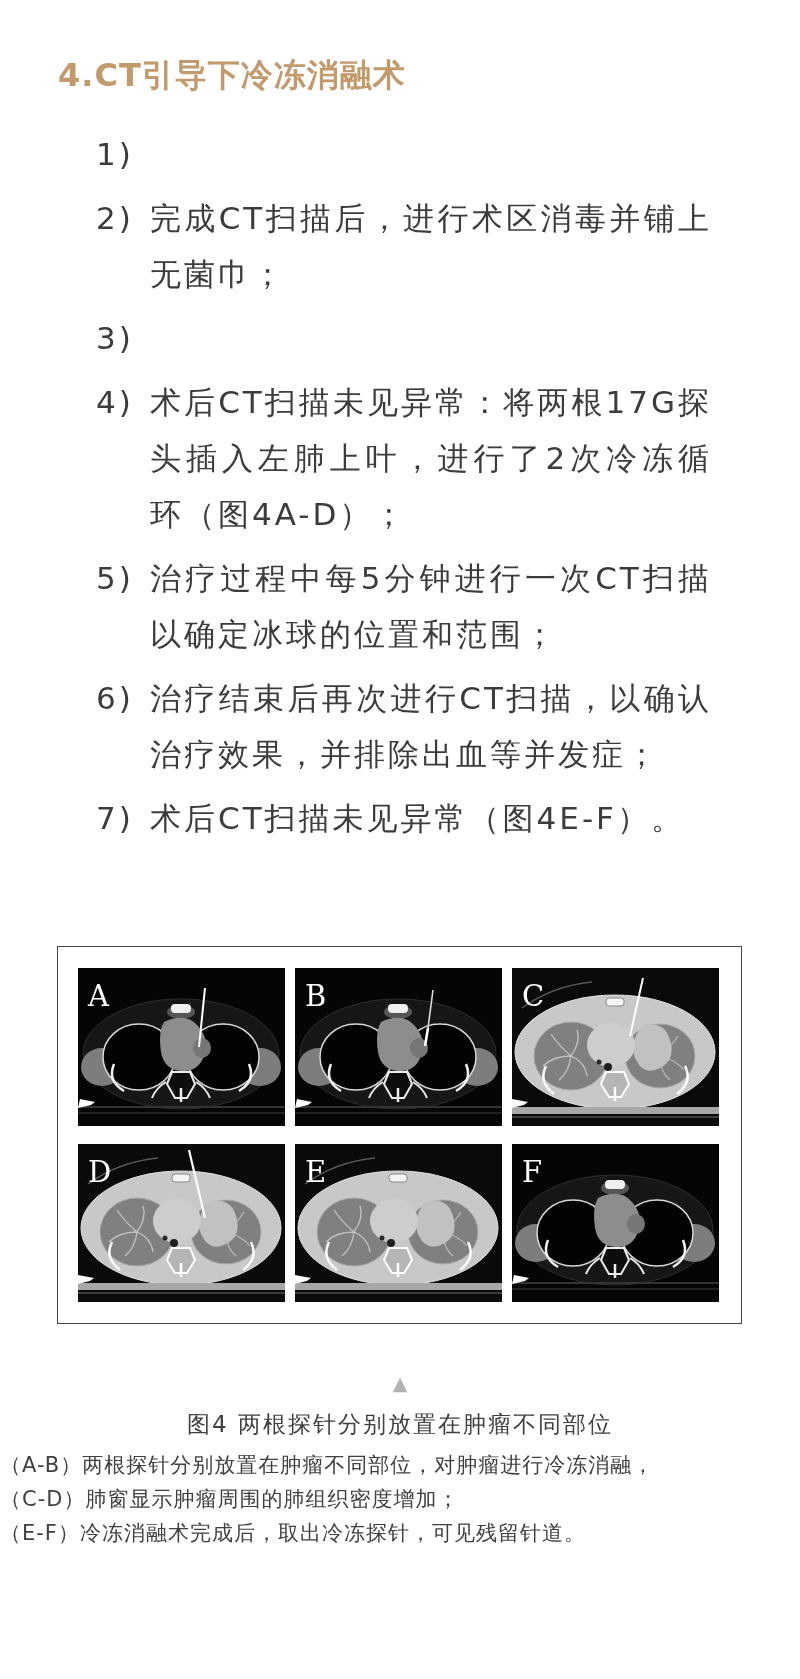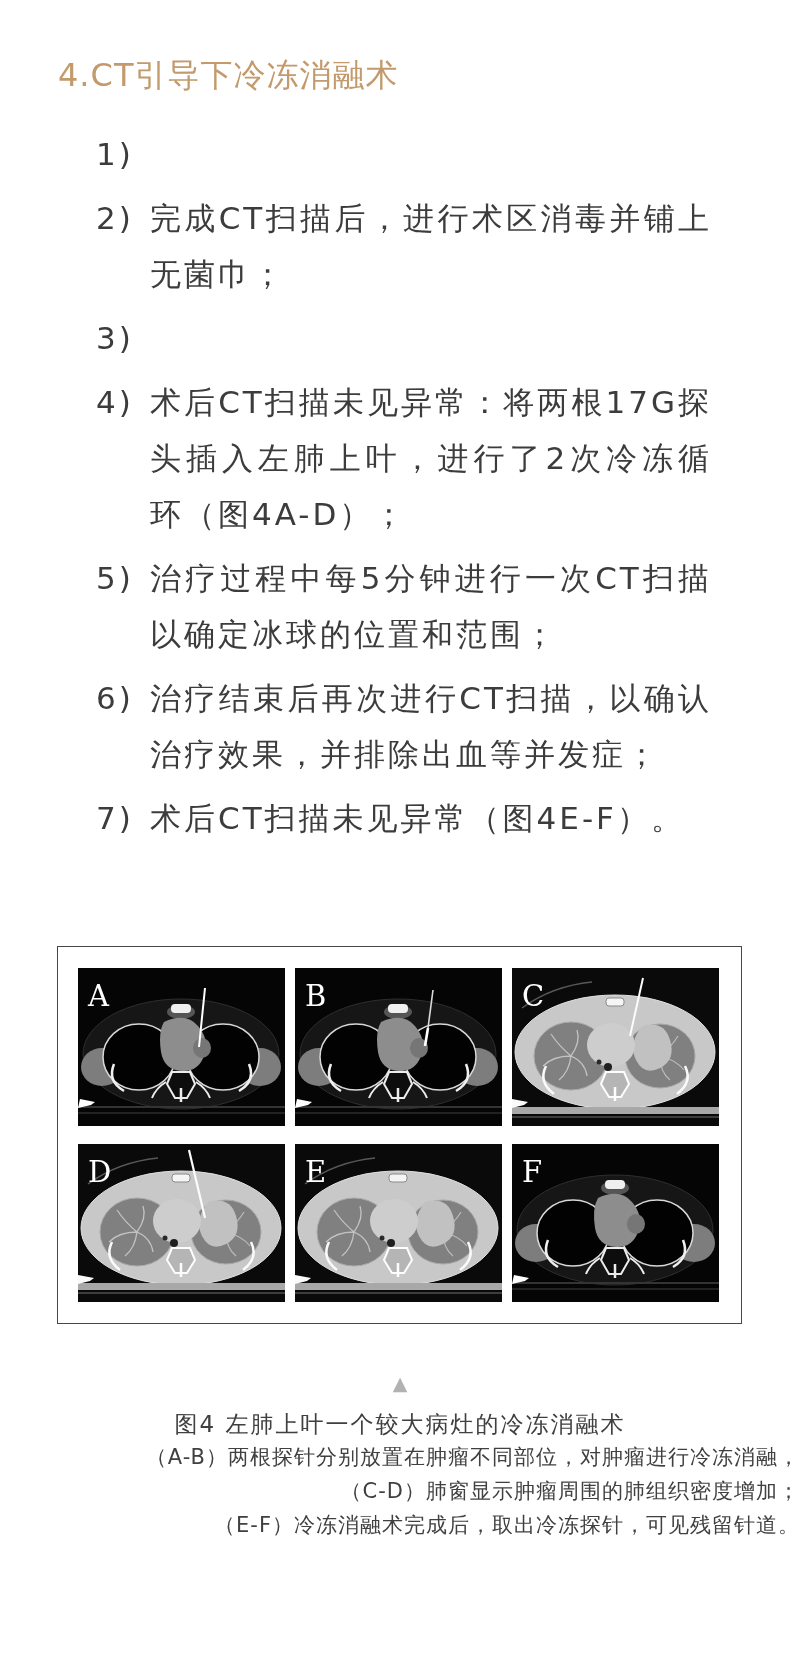--- a/index.html
+++ b/index.html
@@ -7,21 +7,21 @@
     width:800px; min-height:1679px;
     font-family:"DejaVu Sans","Liberation Sans",sans-serif;
     color:#3c3c3c;
     -webkit-font-smoothing:antialiased;
   }
   .page { padding:54px 0 36px 0; }
 
   
   .heading {
     margin:0 0 28px 58px;
-    font-size:32px; font-weight:normal;
+    font-size:32px; font-weight:bold;
     color:#c39a6c; letter-spacing:1px;
   }
 
   
   .plist { margin-left:96px; }
   .pitem {
     display:flex;
     margin-bottom:8px;
     font-size:31px; line-height:56px;
     letter-spacing:3px; color:#3c3c3c;
@@ -51,21 +51,21 @@
   
   .tri {
     text-align:center; margin-top:50px;
     color:#b2b2b2; font-size:19px; line-height:1;
   }
   .cap-title {
     margin-top:16px; text-align:center;
     font-size:23px; letter-spacing:2px; color:#404040;
   }
   .cap-lines {
-    text-align:right;
+    margin-top:8px; text-align:left;
     font-size:21px; line-height:34px;
     letter-spacing:1px; color:#404040;
   }
 </style>
 </head>
 <body>
 
 <svg width="0" height="0" style="position:absolute" xmlns="http://www.w3.org/2000/svg">
   <defs>
     <g id="anat-dark">
@@ -182,21 +182,21 @@
       <svg class="ct-panel" viewBox="0 0 207 158" xmlns="http://www.w3.org/2000/svg">
         <use href="#anat-dark"></use>
         <text x="10" y="38" class="panel-letter">F</text>
       </svg>
 
     </div>
   </div>
 
   <div class="tri">▲</div>
 
-  <div class="cap-title">图4 左肺上叶一个较大病灶的冷冻消融术</div>
+  <div class="cap-title">图4 两根探针分别放置在肿瘤不同部位</div>
 
   <div class="cap-lines">
     <div>（A-B）两根探针分别放置在肿瘤不同部位，对肿瘤进行冷冻消融，</div>
     <div>（C-D）肺窗显示肿瘤周围的肺组织密度增加；</div>
     <div>（E-F）冷冻消融术完成后，取出冷冻探针，可见残留针道。</div>
   </div>
 
 </div>
 
 </body></html>

